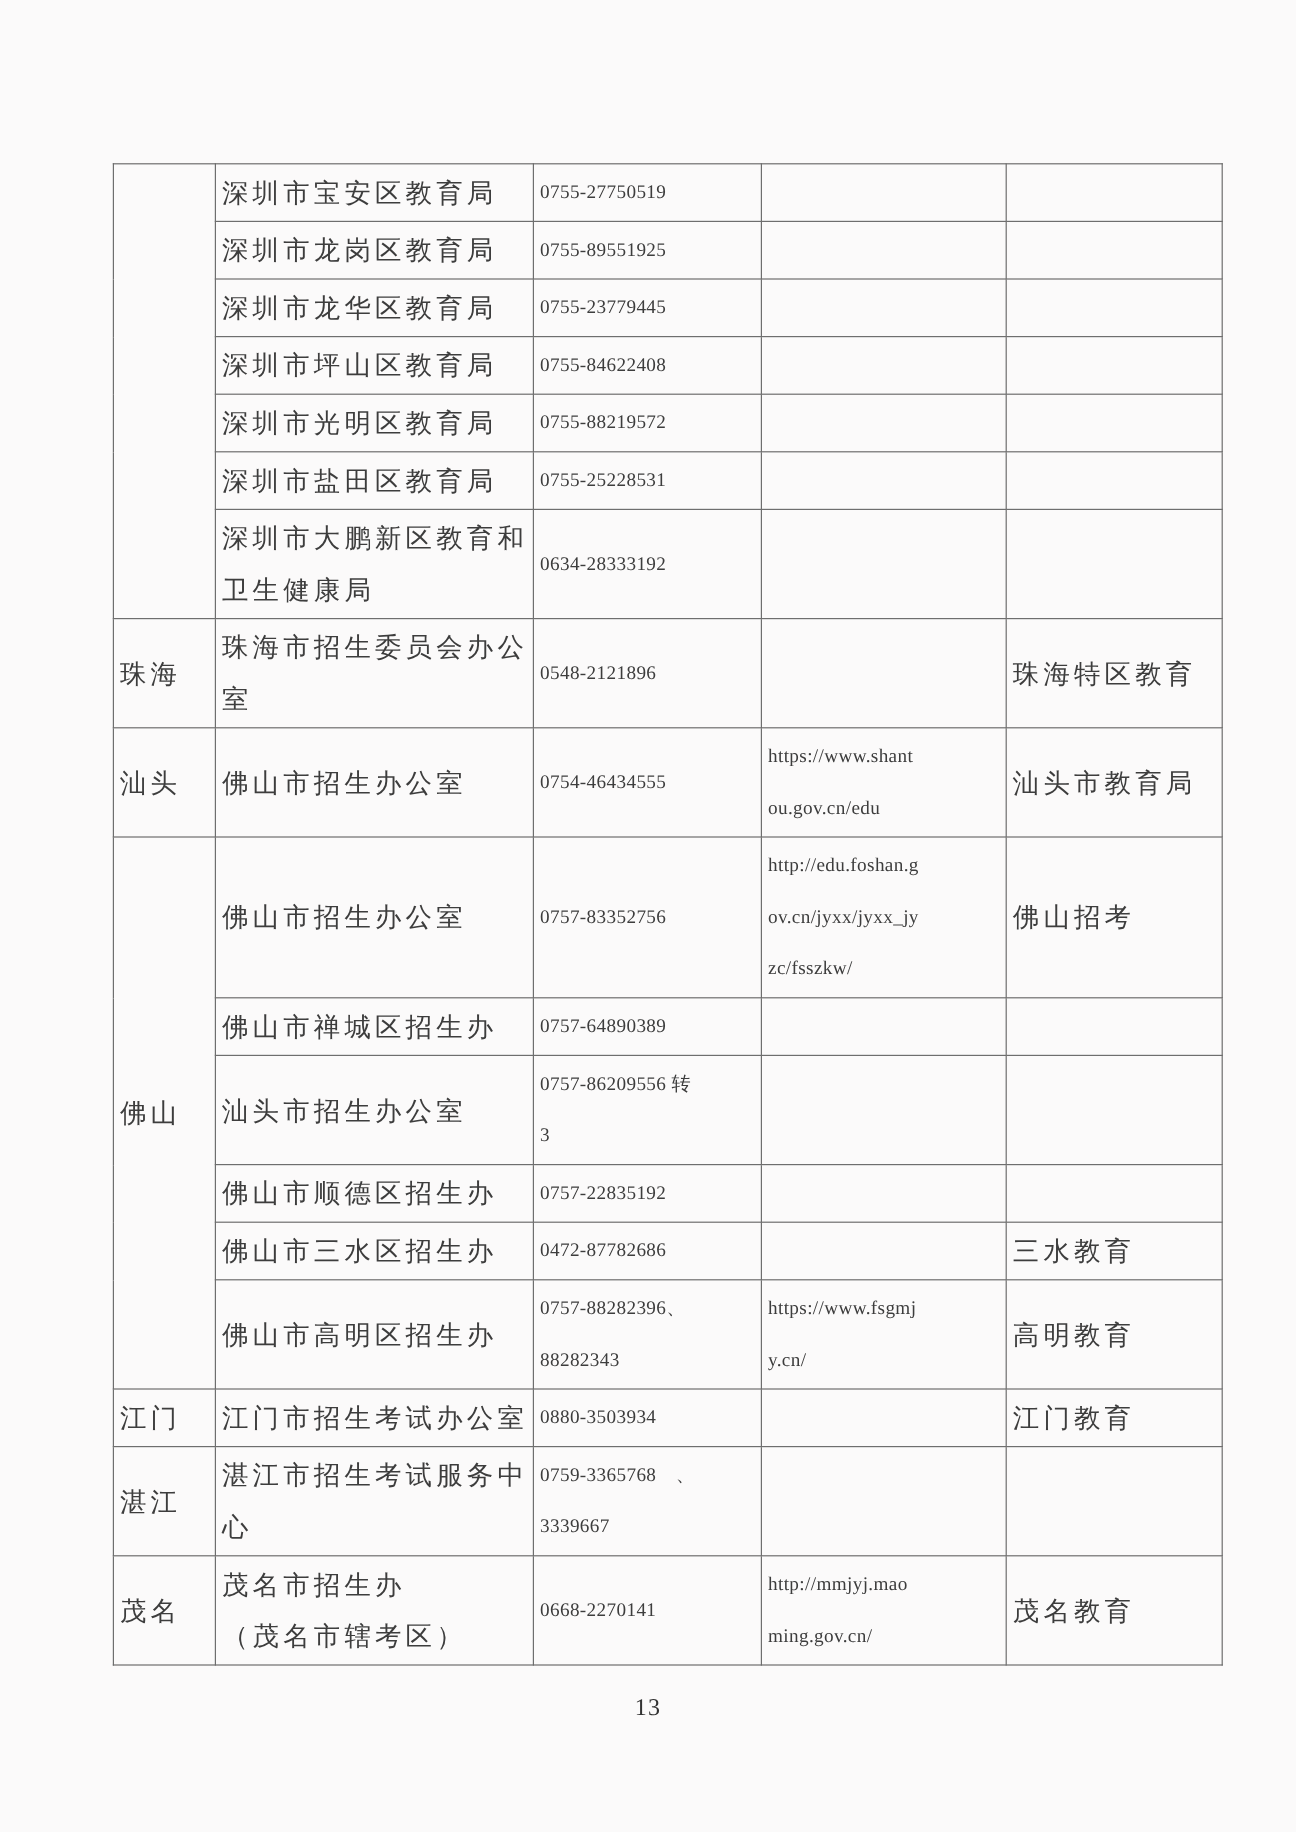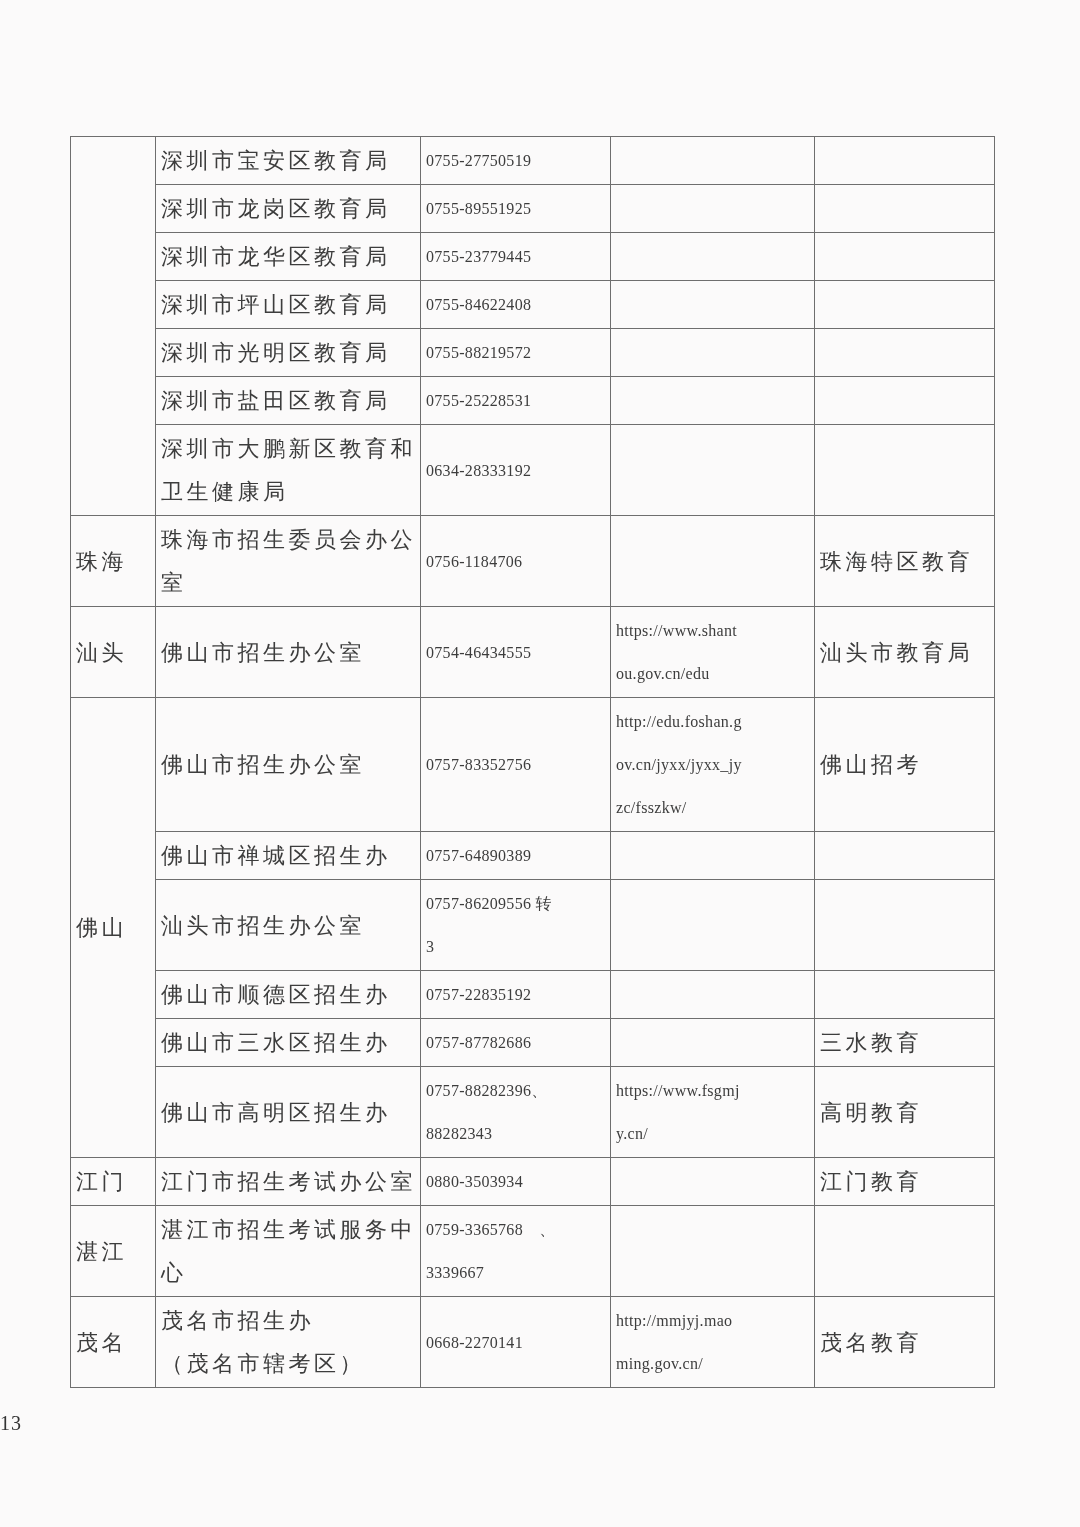--- a/index.html
+++ b/index.html
@@ -14,21 +14,21 @@
     position: relative;
   }
   .doc-page {
     position: relative;
     width: 1080px;
     height: 1527px;
     overflow: hidden;
   }
   table.contact-table {
     position: absolute;
-    left: 70px;
+    left: 94px;
     top: 136px;
     width: 924px;
     border-collapse: collapse;
     table-layout: fixed;
     border-radius: 16px;
   }
   table.contact-table td {
     border: 1px solid #6e6e6e;
     vertical-align: middle;
     line-height: 43px;
@@ -46,21 +46,21 @@
     font-size: 16px;
     letter-spacing: 0.3px;
     color: #292929;
     overflow-wrap: anywhere;
   }
   .page-number {
     position: absolute;
     left: 0;
     top: 1412px;
     width: 1080px;
-    text-align: left;
+    text-align: center;
     font-size: 20px;
     color: #333333;
     letter-spacing: 1px;
   }
 </style>
 </head>
 <body>
 
 <div class="doc-page">
 
@@ -114,21 +114,21 @@
           <td class="office">深圳市大鹏新区教育和
 卫生健康局</td>
           <td class="phone">0634-28333192</td>
           <td class="website"></td>
           <td class="wechat"></td>
         </tr>
         <tr>
           <td class="city" rowspan="1">珠海</td>
           <td class="office">珠海市招生委员会办公
 室</td>
-          <td class="phone">0756-1184706</td>
+          <td class="phone">0548-2121896</td>
           <td class="website"></td>
           <td class="wechat">珠海特区教育</td>
         </tr>
         <tr>
           <td class="city" rowspan="1">汕头</td>
           <td class="office">佛山市招生办公室</td>
           <td class="phone">0754-46434555</td>
           <td class="website">https://www.shant
 ou.gov.cn/edu</td>
           <td class="wechat">汕头市教育局</td>
@@ -156,21 +156,21 @@
           <td class="wechat"></td>
         </tr>
         <tr>
           <td class="office">佛山市顺德区招生办</td>
           <td class="phone">0757-22835192</td>
           <td class="website"></td>
           <td class="wechat"></td>
         </tr>
         <tr>
           <td class="office">佛山市三水区招生办</td>
-          <td class="phone">0757-87782686</td>
+          <td class="phone">0472-87782686</td>
           <td class="website"></td>
           <td class="wechat">三水教育</td>
         </tr>
         <tr>
           <td class="office">佛山市高明区招生办</td>
           <td class="phone">0757-88282396、
 88282343</td>
           <td class="website">https://www.fsgmj
 y.cn/</td>
           <td class="wechat">高明教育</td>

